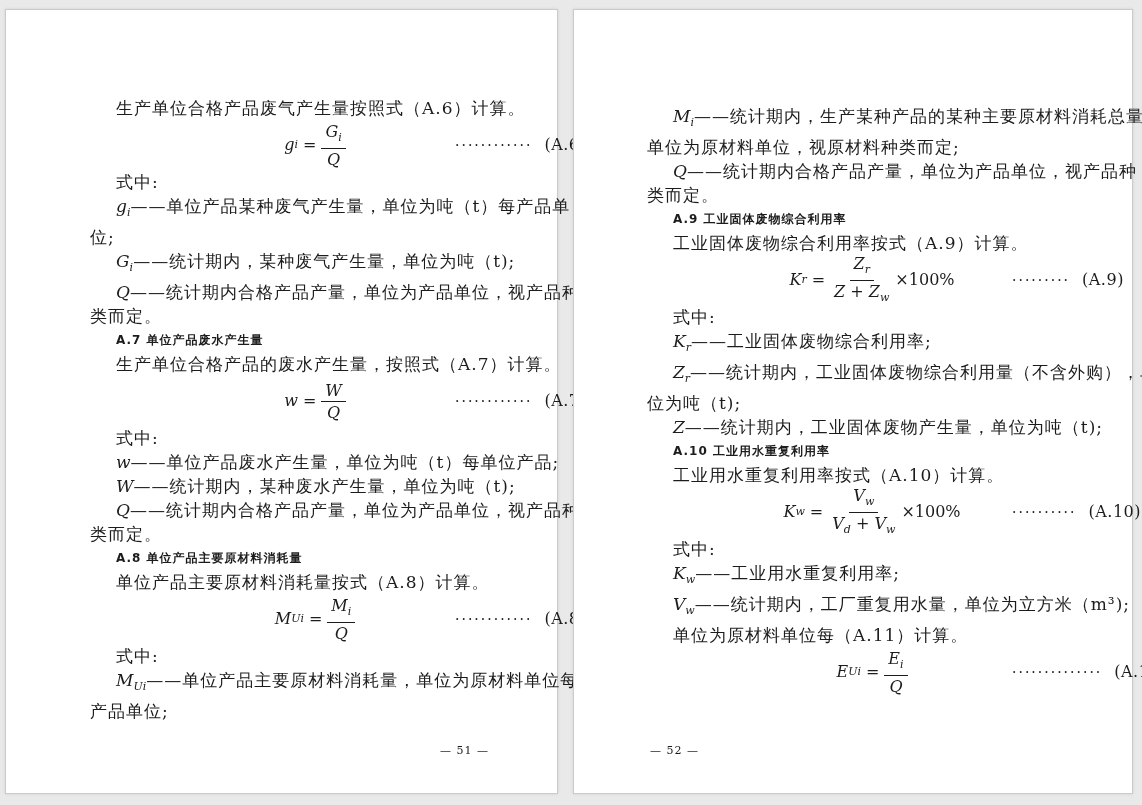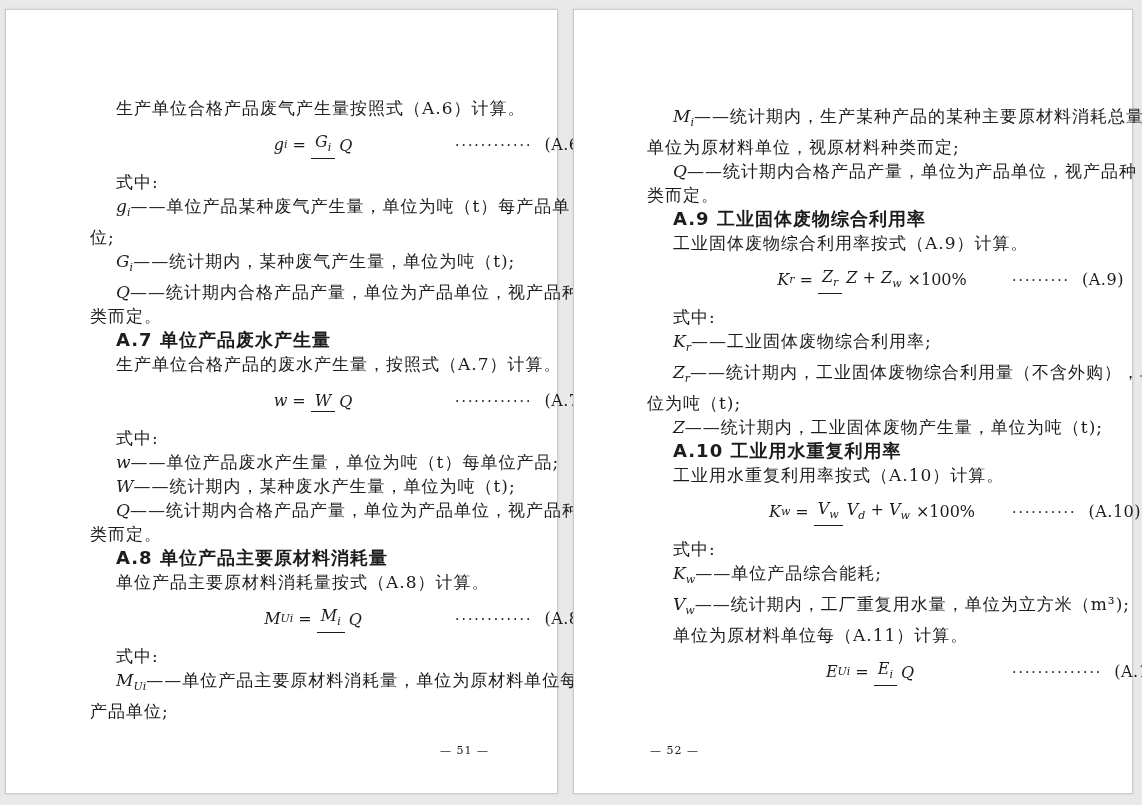--- a/index.html
+++ b/index.html
@@ -21,34 +21,34 @@
   .page-right .page-content{left:73px;right:28px;top:94px;}
 
   .line{
     font-size:17px;line-height:24px;color:#1c1c1c;
     letter-spacing:1px;white-space:nowrap;
   }
   .para,.def,.heading{padding-left:26px;}
   .cont{padding-left:0;}
   .heading{
     font-family:"DejaVu Sans","Liberation Sans",sans-serif;
-    font-weight:bold;font-size:18px;
+    font-weight:bold;font-size:12px;
   }
 
   
   .formula-row{display:flex;align-items:center;height:50px;padding-left:0;}
   .page-left  .formula-row{padding-right:45px;}
   .page-right .formula-row{padding-right:60px;}
   .f-math{
     margin-left:85px;flex:0 0 280px;
     display:inline-flex;justify-content:center;align-items:center;
     font-size:16px;letter-spacing:0;
   }
   .f-eq{margin:0 5px;font-style:normal;}
-  .frac{display:inline-flex;align-items:center;vertical-align:middle;justify-content:center;}
+  .frac{display:inline-flex;flex-direction:column;align-items:center;vertical-align:middle;justify-content:center;}
   .frac .num{padding:0 4px 1px 4px;border-bottom:1px solid #1c1c1c;line-height:19px;}
   .frac .den{padding:1px 4px 0 4px;line-height:19px;}
   .f-mult{margin-left:2px;font-style:normal;}
   .f-dots{margin-left:auto;font-size:14px;letter-spacing:2px;color:#1c1c1c;}
   .f-label{margin-left:12px;font-size:16px;letter-spacing:0.5px;}
 
   
   .v{font-style:italic;font-family:"DejaVu Serif","Liberation Serif",serif;letter-spacing:0;}
   .s{font-size:11px;font-style:italic;vertical-align:-4px;letter-spacing:0;
      font-family:"DejaVu Serif","Liberation Serif",serif;}
@@ -163,21 +163,21 @@
             <span class="frac">
               <span class="num"><span class="v">V</span><span class="s">w</span></span>
               <span class="den"><span class="v">V</span><span class="s">d</span><span> + </span><span class="v">V</span><span class="s">w</span></span>
             </span>
             <span class="f-mult">×100%</span>
           </span>
           <span class="f-dots">··········</span>
           <span class="f-label">(A.10)</span>
         </div>
         <div class="line para"><span>式中:</span></div>
-        <div class="line def"><span class="v">K</span><span class="s">w</span><span>——单位产品综合能耗;</span></div>
+        <div class="line def"><span class="v">K</span><span class="s">w</span><span>——工业用水重复利用率;</span></div>
         <div class="line def"><span class="v">V</span><span class="s">w</span><span>——统计期内，工厂重复用水量，单位为立方米（m³);</span></div>
         <div class="line para"><span>单位为原材料单位每（A.11）计算。</span></div>
         <div class="line formula-row">
           <span class="f-math">
             <span class="v">E</span>
             <span class="s">Ui</span>
             <span class="f-eq">=</span>
             <span class="frac">
               <span class="num"><span class="v">E</span><span class="s">i</span></span>
               <span class="den"><span class="v">Q</span></span>

